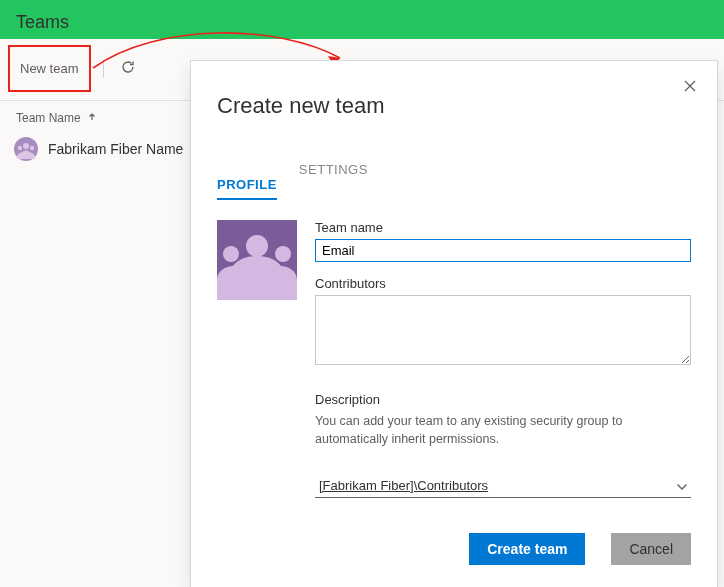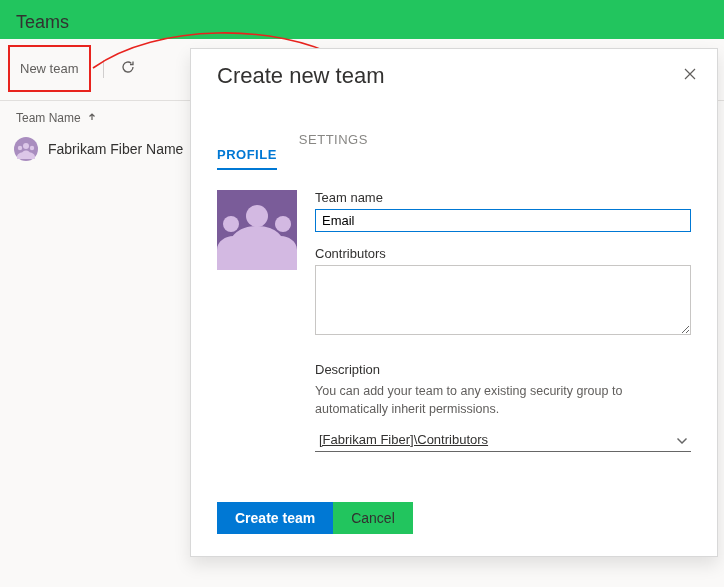--- a/index.html
+++ b/index.html
@@ -79,27 +79,27 @@
     
     .arrow-annot {
       position: absolute;
       top: 28px;
       left: 88px;
       pointer-events: none;
     }
     
     .dialog {
       position: absolute;
-      top: 48px;
+      top: 60px;
       left: 190px;
       width: 528px;
       background: #fff;
       border: 1px solid #d8d8d8;
       box-shadow: 0 8px 16px rgba(0,0,0,0.1);
-      padding: 14px 26px 22px 26px;
+      padding: 32px 26px 22px 26px;
     }
     .dialog-close {
       position: absolute;
       top: 14px;
       right: 16px;
       background: transparent;
       border: none;
       cursor: pointer;
       color: #605e5c;
       padding: 4px;
@@ -172,56 +172,57 @@
       padding: 4px 6px;
       font-size: 13px;
       font-family: inherit;
       resize: both;
     }
     .gap { height: 14px; }
     .permissions-section { margin-top: 24px; }
     .help-text {
       font-size: 12.5px;
       color: #605e5c;
-      margin: 6px 0 10px 0;
+      margin: 6px 0 26px 0;
       line-height: 1.4;
     }
     .select-wrapper {
       position: relative;
       border-bottom: 1px solid #666;
       padding: 4px 22px 4px 4px;
       font-size: 13px;
       cursor: pointer;
       text-decoration: underline;
     }
     .select-caret {
       position: absolute;
       right: 4px;
       top: 6px;
       color: #666;
     }
     .dialog-actions {
       display: flex;
-      gap: 0;
-      margin-top: 50px;
+      justify-content: flex-end;
+      gap: 26px;
+      margin-top: 35px;
     }
     .btn {
       font-size: 14px;
       padding: 8px 18px;
       border: none;
       cursor: pointer;
       font-family: inherit;
     }
     .btn-primary {
       background: #0078d4;
       color: #fff;
       font-weight: 600;
     }
     .btn-secondary {
-      background: #22c55e;
+      background: #a3a3a3;
       color: #323130;
     }
   </style>
 </head>
 <body>
 
 <div class="page-title">Teams</div>
 
 <div class="toolbar">
   <button class="new-team-btn">New team</button>

